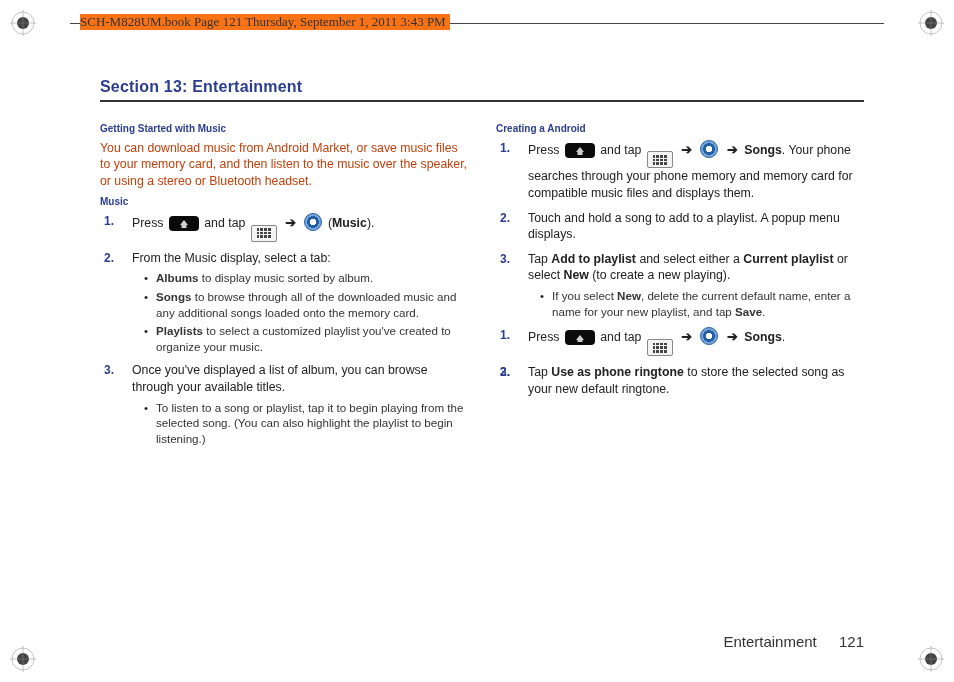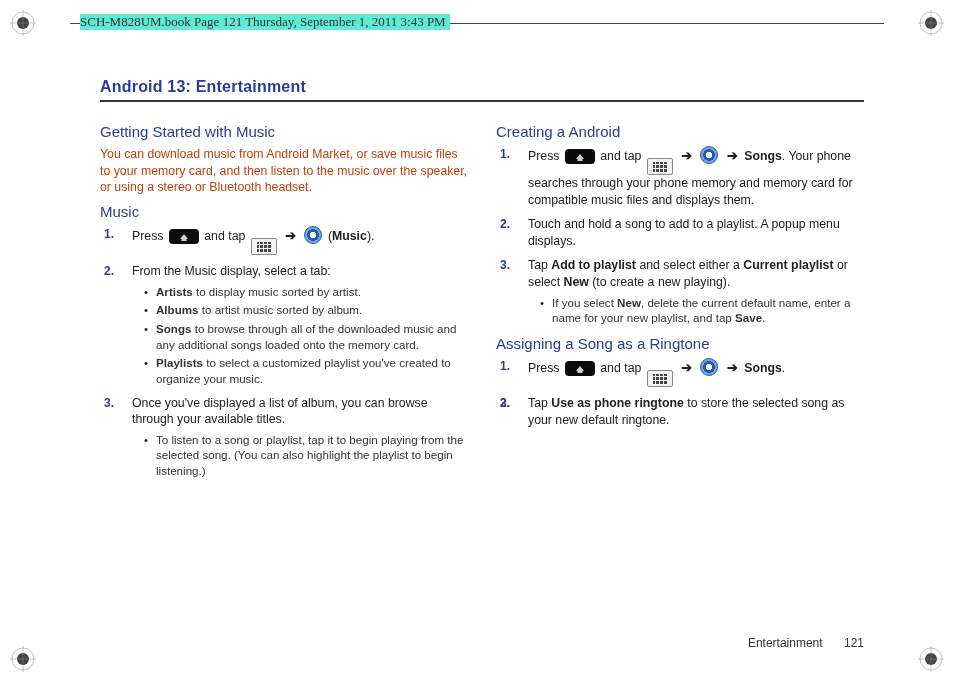--- a/index.html
+++ b/index.html
@@ -24,21 +24,21 @@
   .bl { bottom: 10px; left: 10px; }
   .br { bottom: 10px; right: 10px; }
   .header-line {
     position: absolute;
     top: 23px; left: 70px; right: 70px;
     border-top: 0.5px solid #444;
   }
   .header-text {
     position: absolute;
     top: 14px; left: 80px;
-    background: #5eead4;
+    background: #f97316;
     padding: 0 4px 0 0;
     font-family: "Times New Roman", serif;
     font-size: 13px;
     color: #333;
   }
   .page {
     position: absolute;
     top: 78px; left: 100px; right: 90px; bottom: 60px;
   }
   .section-title {
@@ -50,22 +50,22 @@
     margin-bottom: 14px;
     letter-spacing: 0.2px;
   }
   .cols {
     display: flex;
     gap: 28px;
   }
   .col { flex: 1 1 0; font-size: 12.5px; line-height: 1.35; }
   .h-blue {
     color: #2b3d8f;
-    font-weight: normal;
-    font-size: 15px;
+    font-weight: bold;
+    font-size: 10px;
     margin: 6px 0 4px 0;
     font-family: Arial, sans-serif;
   }
   .h-blue.tight { margin-top: 2px; }
   .body-p { margin: 2px 0 6px 0; font-size: 12.3px; color:#c2410c; }
   ol.num {
     list-style: none;
     padding: 0 0 0 18px;
     margin: 0;
   }
@@ -162,21 +162,21 @@
   .arrow {
     display: inline-block;
     font-weight: bold;
     margin: 0 3px;
     vertical-align: 0;
     font-size: 13px;
   }
   .footer {
     position: absolute;
     right: 0; bottom: -28px;
-    font-size: 12px;
+    font-size: 15px;
     color: #333;
   }
   .footer .sec { margin-right: 18px; }
 </style>
 </head>
 <body>
 
 <div class="corner tl">
   <svg viewBox="0 0 26 26">
       <circle cx="13" cy="13" r="11" fill="none" stroke="#888" stroke-width="0.5"></circle>
@@ -203,21 +203,21 @@
       <circle cx="13" cy="13" r="11" fill="none" stroke="#888" stroke-width="0.5"></circle>
       <circle cx="13" cy="13" r="6" fill="#444"></circle>
       <path d="M0 13 H26 M13 0 V26" stroke="#888" stroke-width="0.5"></path>
     </svg>
 </div>
 
 <div class="header-line"></div>
 <div class="header-text">SCH-M828UM.book  Page 121  Thursday, September 1, 2011  3:43 PM</div>
 
 <div class="page">
-  <div class="section-title">Android 13: Entertainment</div>
+  <div class="section-title">Section 13: Entertainment</div>
 
   <div class="cols">
 
     <div class="col">
       <div class="h-blue">Getting Started with Music</div>
       <p class="body-p">You can download music from Android Market, or save music files to your memory card, and then listen to the music over the speaker, or using a stereo or Bluetooth headset.</p>
       <div class="h-blue tight">Music</div>
 
       <ol class="num">
         <li>
@@ -242,22 +242,21 @@
               </span>
             </span>
           <span class="arrow">➔</span>
           <span class="icon icon-disc"></span>
           <span> (<b>Music</b>).</span>
         </li>
         <li>
           <span class="n">2.</span>
           <span>From the Music display, select a tab:</span>
           <ul class="bul">
-            <li><b>Artists</b><span> to display music sorted by artist.</span></li>
-            <li><b>Albums</b><span> to artist music sorted by album.</span></li>
+            <li><b>Albums</b><span> to display music sorted by album.</span></li>
             <li><b>Songs</b><span> to browse through all of the downloaded music and any additional songs loaded onto the memory card.</span></li>
             <li><b>Playlists</b><span> to select a customized playlist you've created to organize your music.</span></li>
           </ul>
         </li>
         <li>
           <span class="n">3.</span>
           <span>Once you've displayed a list of album, you can browse through your available titles.</span>
           <ul class="bul">
             <li>To listen to a song or playlist, tap it to begin playing from the selected song. (You can also highlight the playlist to begin listening.)</li>
           </ul>
@@ -302,21 +301,20 @@
           <span class="n">3.</span>
           <span>Tap </span><b>Add to playlist</b><span> and select either a </span><b>Current playlist</b><span> or select </span><b>New</b><span> (to create a new playing).</span>
           <ul class="bul">
             <li>
               <span>If you select </span><b>New</b><span>, delete the current default name, enter a name for your new playlist, and tap </span><b>Save</b><span>.</span>
             </li>
           </ul>
         </li>
       </ol>
 
-      <div class="h-blue">Assigning a Song as a Ringtone</div>
       <ol class="num">
         <li>
           <span class="n">1.</span>
           <span>Press </span>
           <span class="icon icon-home"></span>
           <span> and tap </span>
           <span class="icon icon-apps">
               <span class="grid">
                 <span></span>
                 <span></span>

